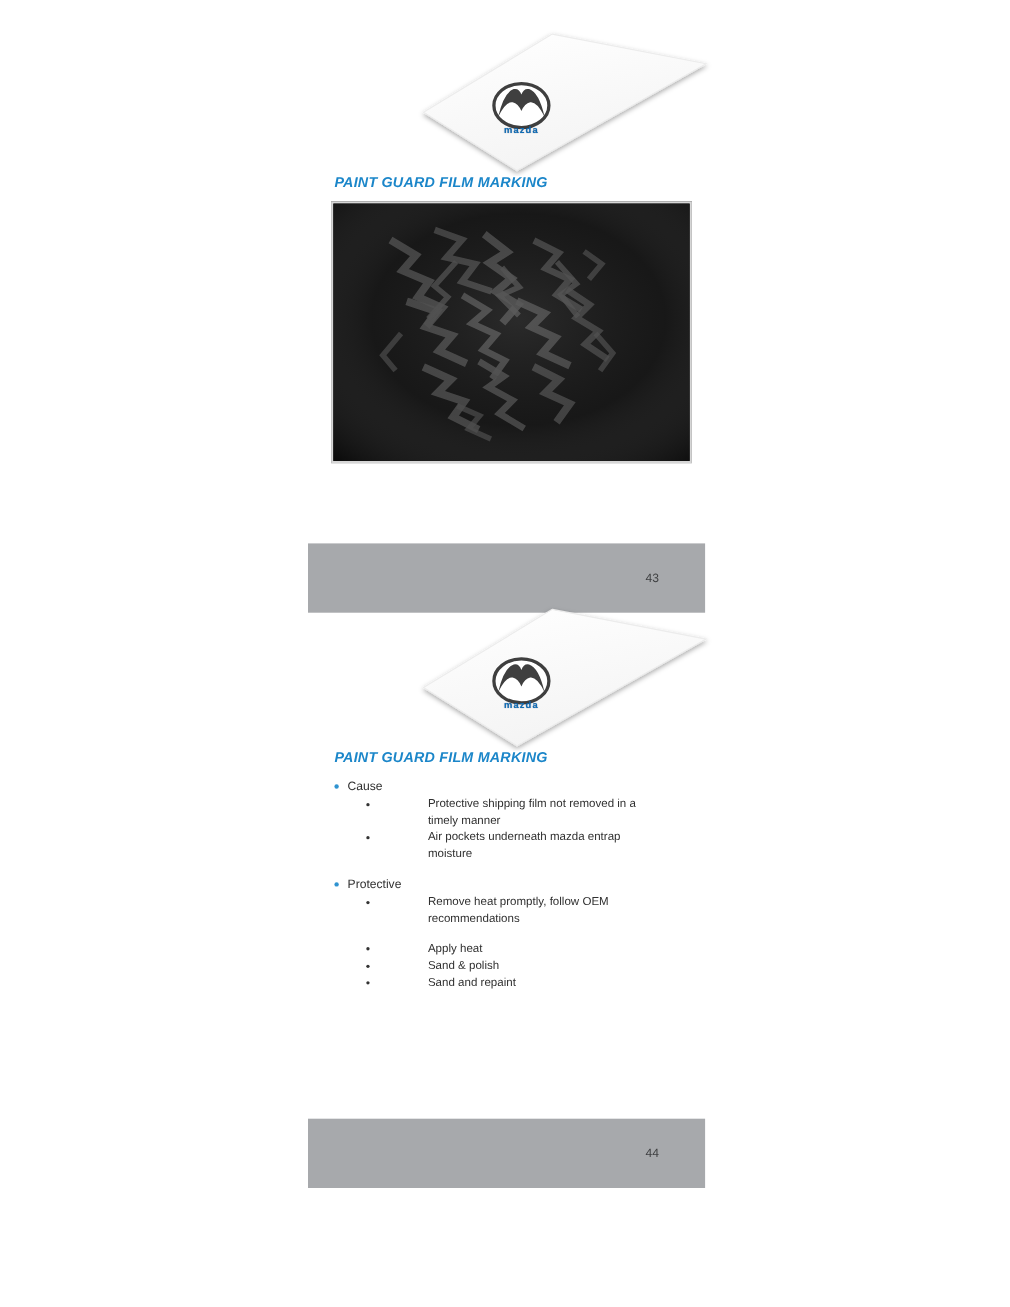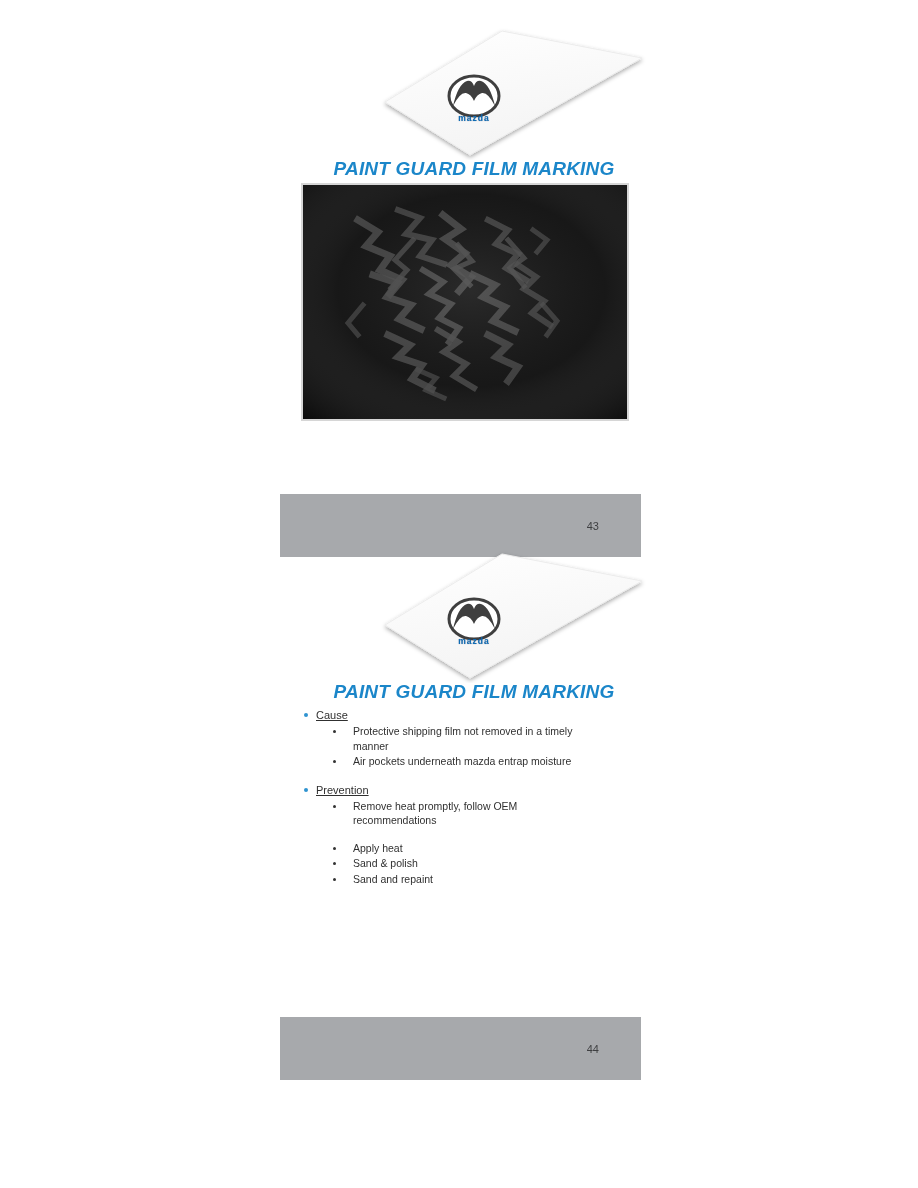--- a/index.html
+++ b/index.html
@@ -20,48 +20,48 @@
 
   .header-svg{position:absolute;left:378px;top:26px;width:270px;height:134px;}
   .wordmark{
     position:absolute;left:450px;top:113px;width:48px;height:11px;
     text-align:center;font-size:8.5px;font-weight:bold;letter-spacing:1px;
     color:var(--wordmark-blue);text-shadow:0 0 1px rgba(10,40,90,.55);
     text-transform:lowercase;line-height:11px;
   }
   .title{
     position:absolute;left:304px;top:158px;width:340px;
-    font-size:19px;font-weight:800;font-style:italic;letter-spacing:.2px;
-    color:var(--accent-blue);white-space:nowrap;text-align:center;
+    font-size:13px;font-weight:800;font-style:italic;letter-spacing:.2px;
+    color:var(--accent-blue);white-space:nowrap;
   }
   .photo{
     position:absolute;left:301px;top:183px;width:328px;height:238px;
     border:2px solid #d6d6d6;background:#101010;
   }
   .photo svg{display:block;width:100%;height:100%;}
 
   .foot{
     position:absolute;left:280px;top:477px;width:361px;height:63px;
     background:var(--footer-gray);
     margin-top:17px;
   }
   .pnum{
     position:absolute;right:42px;top:26px;
     font-size:11px;color:var(--page-number-gray);
   }
 
-  .bullets{position:absolute;left:300px;top:184px;width:300px;color:var(--text-dark);text-decoration:underline;}
+  .bullets{position:absolute;left:300px;top:184px;width:300px;color:var(--text-dark);}
   .bgroup{margin-bottom:13px;}
   .l1{position:relative;padding-left:16px;font-size:11px;line-height:16px;}
   .dot1{
     position:absolute;left:4px;top:6px;width:4px;height:4px;border-radius:50%;
     background:var(--bullet-blue);
   }
   .l2{position:relative;padding-left:53px;width:290px;font-size:10.5px;line-height:14.5px;margin-top:1px;}
-  .l2t{display:inline-block;max-width:234px;}
+  .l2t{display:inline-block;max-width:234px;margin-left:36px;}
   .dot2{
     position:absolute;left:33px;top:6px;width:3px;height:3px;border-radius:50%;
     background:#333;
   }
 </style>
 </head>
 <body>
 
 <div class="page">
 
@@ -161,21 +161,21 @@
         </div>
         <div class="l2">
           <span class="dot2"></span>
           <span class="l2t">Air pockets underneath mazda entrap moisture</span>
         </div>
       </div>
 
       <div class="bgroup">
         <div class="l1">
           <span class="dot1"></span>
-          <span>Prevention</span>
+          <span>Protective</span>
         </div>
         <div class="l2">
           <span class="dot2"></span>
           <span class="l2t">Remove heat promptly, follow OEM recommendations</span>
         </div>
       </div>
 
       <div class="bgroup">
         <div class="l2">
           <span class="dot2"></span>

